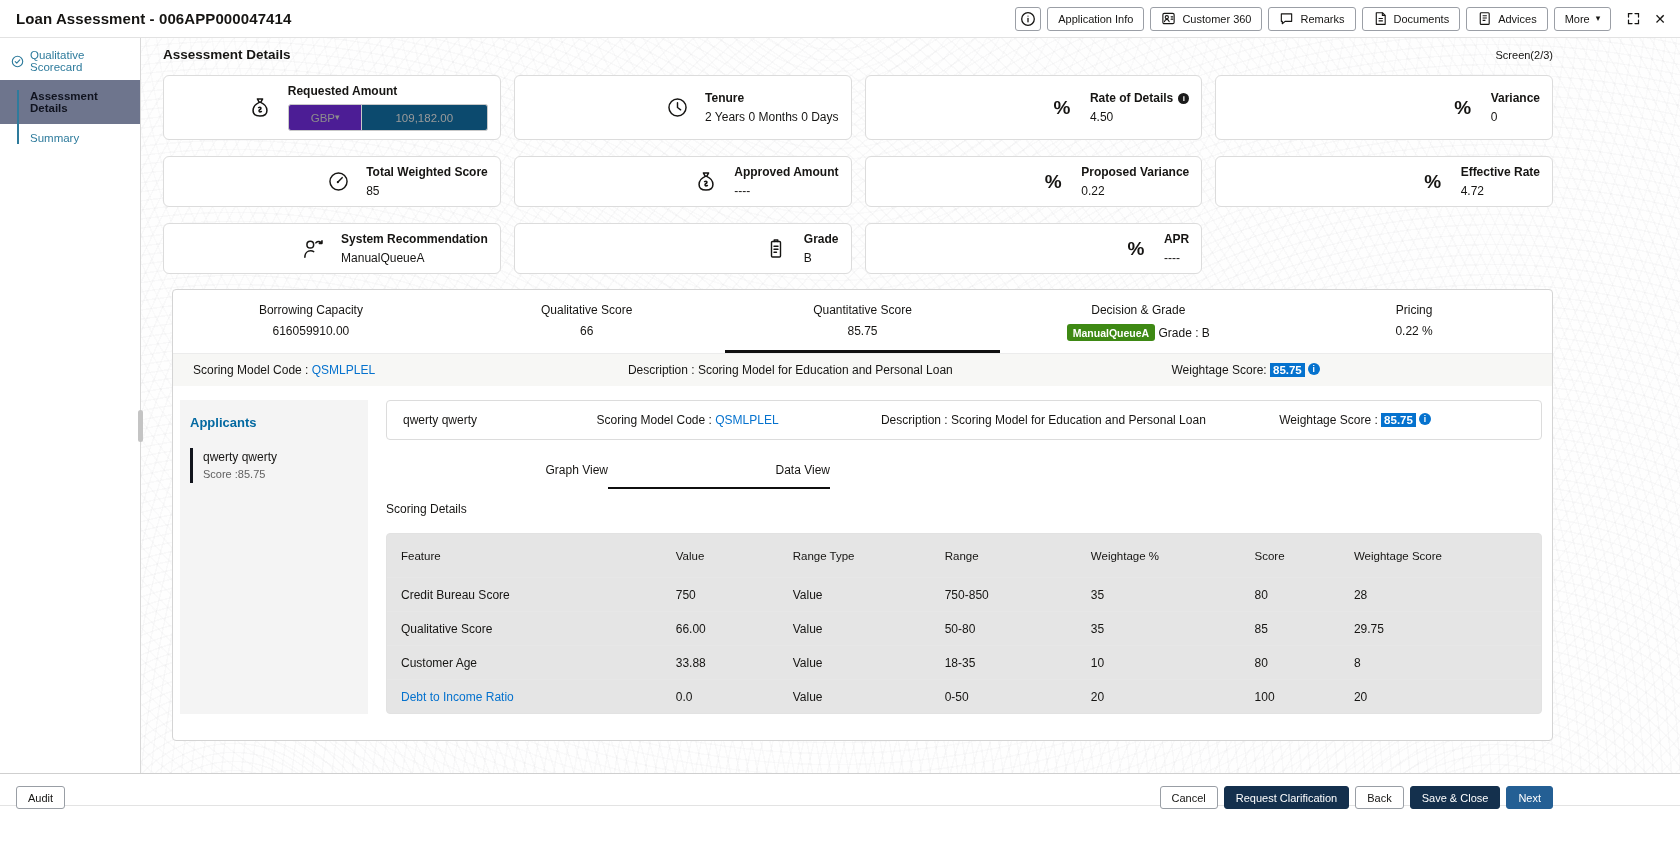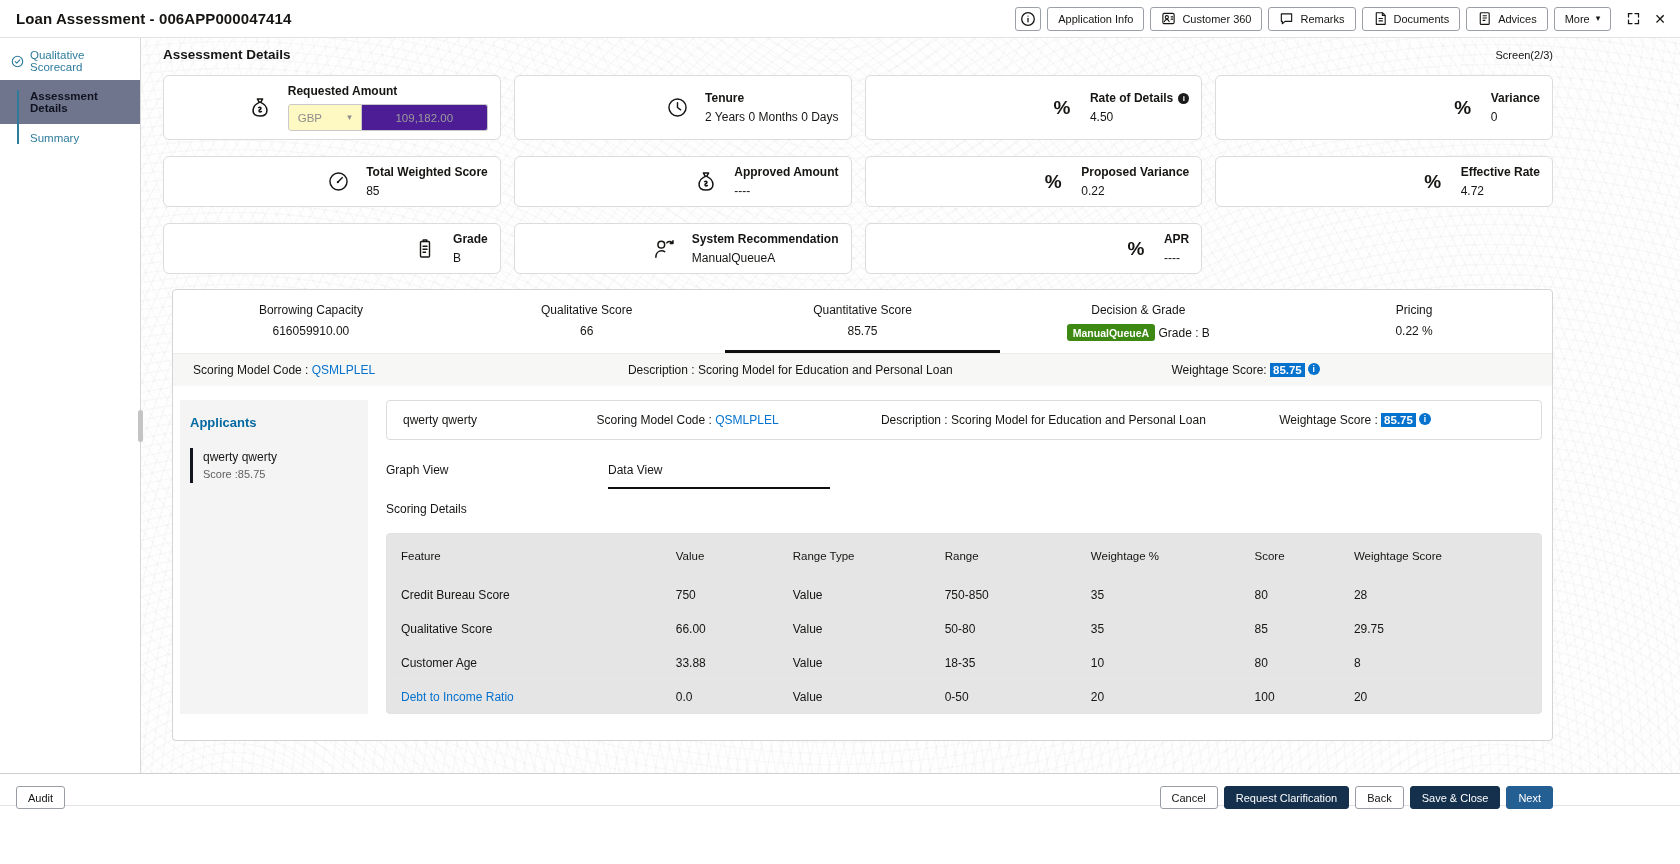--- a/index.html
+++ b/index.html
@@ -44,23 +44,23 @@
   .screen-indicator { font-size:11px; }
 
   
   .cards-grid { display:grid; grid-template-columns:repeat(4,1fr); column-gap:13px; row-gap:16px; margin-bottom:15px; }
   .card { background:#fff; border:1px solid #dcdcdc; border-radius:6px; display:flex; align-items:center; padding:8px 12px; min-height:48px;justify-content:flex-end; }
   .card-icon { width:30px; flex:none; display:flex; align-items:center; justify-content:center; margin-right:13px; color:#161513; }
   .pct { font-size:19px; font-weight:bold; }
   .card-label { font-weight:bold; font-size:12px; display:flex; align-items:center; gap:5px; }
   .card-value { margin-top:5px; font-size:12px; }
   .req-row { display:flex; margin-top:6px; }
-  .currency-select { width:74px; height:27px; border:1px solid #c9c9c9; border-radius:3px 0 0 3px; background:#fef9c3; color:#8d8d8d; display:flex; align-items:center; justify-content:space-between; padding:0 9px; font-size:11.5px; cursor:default; }
+  .currency-select { width:74px; height:27px; border:1px solid #c9c9c9; border-radius:3px 0 0 3px; background:#4c1d95; color:#8d8d8d; display:flex; align-items:center; justify-content:space-between; padding:0 22px; font-size:11.5px; cursor:default; }
   .currency-select .caret { color:#8d8d8d; }
-  .amount-input { width:126px; height:27px; border:1px solid #c9c9c9; border-left:none; border-radius:0 3px 3px 0; text-align:center; color:#9b9b9b; font-size:11.5px; padding:0 8px; background:#4c1d95; font-family:inherit; }
+  .amount-input { width:126px; height:27px; border:1px solid #c9c9c9; border-left:none; border-radius:0 3px 3px 0; text-align:center; color:#9b9b9b; font-size:11.5px; padding:0 8px; background:#0c4a6e; font-family:inherit; }
   .info-dot-dark { display:inline-block; width:11px; height:11px; border-radius:50%; background:#1b1b1b; color:#fff; font-size:8px; line-height:11px; text-align:center; font-weight:bold; cursor:pointer; }
   .info-dot-blue { display:inline-block; width:12px; height:12px; border-radius:50%; background:#0572ce; color:#fff; font-size:8.5px; line-height:12px; text-align:center; font-weight:bold; cursor:pointer; vertical-align:2px; margin-left:3px; }
 
   
   .outer-panel { background:#fff; border:1px solid #d4d4d4; border-radius:4px; margin-left:9px; }
   .summary-strip { display:flex; padding-top:7px; }
   .sumcol { flex:1; text-align:center; padding:6px 0 9px; border-bottom:3px solid transparent; cursor:pointer; }
   .sumcol .lab { font-size:12px; }
   .sumcol .val { margin-top:7px; font-size:12px; }
   .sumcol.active { border-bottom-color:#0f0f0f; }
@@ -76,21 +76,21 @@
   .split { display:flex; padding:14px 8px 26px 7px; gap:18px; }
   .applicants { width:188px; flex:none; background:#f4f4f4; padding:15px 10px; min-height:300px; }
   .applicants-title { font-size:13px; font-weight:bold; color:#0369a1; margin-bottom:18px; }
   .applicant-item { border-left:3px solid #11141c; padding:2px 0 3px 10px; cursor:pointer; }
   .applicant-name { font-size:12px; }
   .applicant-score { font-size:11px; color:#5f5f5f; margin-top:4px; }
 
   .detail { flex:1; padding-right:2px; }
   .detail-head { display:grid; grid-template-columns:17% 25% 35% 23%; align-items:center; border:1px solid #dcdcdc; border-radius:4px; padding:12px 0 12px 16px; font-size:12px; background:#fff; }
   .view-tabs { display:flex; margin-top:17px; }
-  .vtab { width:222px; text-align:left; padding:6px 0 10px; font-size:12px; cursor:pointer; border-bottom:2.5px solid transparent; }
+  .vtab { width:222px; text-align:right; padding:6px 0 10px; font-size:12px; cursor:pointer; border-bottom:2.5px solid transparent; }
   .vtab.active { border-bottom-color:#0f0f0f; }
   .section-label { margin:13px 0 0 0; font-size:12px; }
 
   .score-table { background:#e5e5e5; border:1px solid #e2e2e2; border-radius:4px; margin-top:17px; }
   .trow { display:grid; grid-template-columns:2.35fr 1fr 1.3fr 1.25fr 1.4fr .85fr 1.6fr; align-items:center; padding-left:14px; }
   .trow.head { height:43px; font-size:11.5px; }
   .trow.data { height:34px; border-top:1px solid #e7e7e7; font-size:12px; }
 
   
   .footer { height:33px; border-top:1px solid #cfcfcf; border-bottom:1px solid #e3e3e3; background:#fff; display:flex; align-items:center; justify-content:space-between; padding:16px 127px 0 16px; }
@@ -301,43 +301,43 @@
             <span class="pct">%</span>
           </div>
         <div>
           <div class="card-label">Effective Rate</div>
           <div class="card-value">4.72</div>
         </div>
       </div>
 
       <div class="card">
         <div class="card-icon">
+          <svg width="26" height="26" viewBox="0 0 24 24" fill="none" stroke="#161513" stroke-width="1.4" stroke-linecap="round" stroke-linejoin="round">
+              <circle cx="9.5" cy="8" r="3.1"></circle>
+              <path d="M4.5 19.6c0-3.7 2.4-5.9 5.4-5.9 1 0 1.9.2 2.7.7"></path>
+              <path d="M14.7 6.3c1.7-1.8 4.4-1.4 5.4.5M20.3 4.3v2.5h-2.5"></path>
+            </svg>
+        </div>
+        <div>
+          <div class="card-label">System Recommendation</div>
+          <div class="card-value">ManualQueueA</div>
+        </div>
+      </div>
+
+      <div class="card">
+        <div class="card-icon">
           <svg width="24" height="24" viewBox="0 0 24 24" fill="none" stroke="#161513" stroke-width="1.4" stroke-linecap="round" stroke-linejoin="round">
               <rect x="7.5" y="4.5" width="9" height="15.5" rx="1"></rect>
               <path d="M10.2 4.5V3h3.6v1.5"></path>
               <path d="M10 9.2h4M10 12.2h4M10 15.2h2.5"></path>
             </svg>
         </div>
         <div>
           <div class="card-label">Grade</div>
           <div class="card-value">B</div>
-        </div>
-      </div>
-
-      <div class="card">
-        <div class="card-icon">
-          <svg width="26" height="26" viewBox="0 0 24 24" fill="none" stroke="#161513" stroke-width="1.4" stroke-linecap="round" stroke-linejoin="round">
-              <circle cx="9.5" cy="8" r="3.1"></circle>
-              <path d="M4.5 19.6c0-3.7 2.4-5.9 5.4-5.9 1 0 1.9.2 2.7.7"></path>
-              <path d="M14.7 6.3c1.7-1.8 4.4-1.4 5.4.5M20.3 4.3v2.5h-2.5"></path>
-            </svg>
-        </div>
-        <div>
-          <div class="card-label">System Recommendation</div>
-          <div class="card-value">ManualQueueA</div>
         </div>
       </div>
 
       <div class="card">
         <div class="card-icon">
             <span class="pct">%</span>
           </div>
         <div>
           <div class="card-label">APR</div>
           <div class="card-value">----</div>

